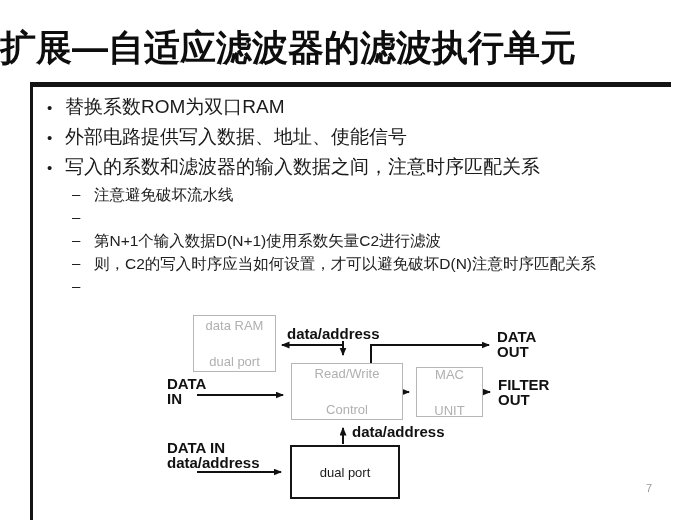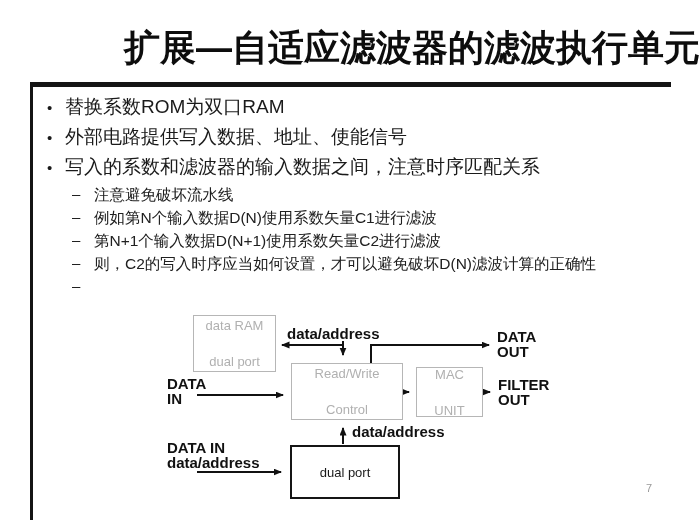--- a/index.html
+++ b/index.html
@@ -3,21 +3,21 @@
 <meta charset="utf-8">
 <style>
   html,body{margin:0;padding:0;}
   body{
     width:700px;height:525px;background:#ffffff;position:relative;overflow:hidden;
     font-family:"Liberation Sans","DejaVu Sans",sans-serif;color:#1a1a1a;
   }
   .slide{position:absolute;inset:0;}
   
   .title{
-    position:absolute;left:0;top:24px;width:700px;text-align:right;
+    position:absolute;left:0;top:24px;width:700px;text-align:left;
     font-size:36px;font-weight:700;letter-spacing:0px;color:#0d0d0d;margin:0;
   }
   .title-underline{position:absolute;left:30px;top:82px;width:641px;height:5px;background:#141414;}
   .left-border{position:absolute;left:30px;top:82px;width:3px;height:438px;background:#141414;}
   
   .content{position:absolute;left:44px;top:96px;width:630px;}
   .li1{position:relative;padding-left:21px;font-size:19px;line-height:22px;margin-bottom:8px;height:22px;white-space:nowrap;}
   .li1 .mk{position:absolute;left:3px;top:1px;font-size:15px;}
   .li2{position:relative;margin-left:28px;padding-left:22px;font-size:15.5px;line-height:17px;margin-bottom:6px;height:17px;white-space:nowrap;color:#202020;}
   .li2 .mk{position:absolute;left:0px;top:-1px;font-size:15px;}
@@ -66,29 +66,28 @@
     <div class="li1">
       <span class="mk">•</span>
       <span>写入的系数和滤波器的输入数据之间，注意时序匹配关系</span>
     </div>
     <div class="li2 sp-above">
       <span class="mk">–</span>
       <span>注意避免破坏流水线</span>
     </div>
     <div class="li2">
       <span class="mk">–</span>
-      <span>例如第N个输入数据D(N)使用系数矢量C1进行滤波</span>
     </div>
     <div class="li2">
       <span class="mk">–</span>
       <span>第N+1个输入数据D(N+1)使用系数矢量C2进行滤波</span>
     </div>
     <div class="li2">
       <span class="mk">–</span>
-      <span>则，C2的写入时序应当如何设置，才可以避免破坏D(N)滤波计算的正确性</span>
+      <span>则，C2的写入时序应当如何设置，才可以避免破坏D(N)注意时序匹配关系</span>
     </div>
     <div class="li2">
       <span class="mk">–</span>
     </div>
   </div>
 
   <div class="diagram">
 
     <svg class="dsvg" width="700" height="525" viewBox="0 0 700 525">
       <defs>

